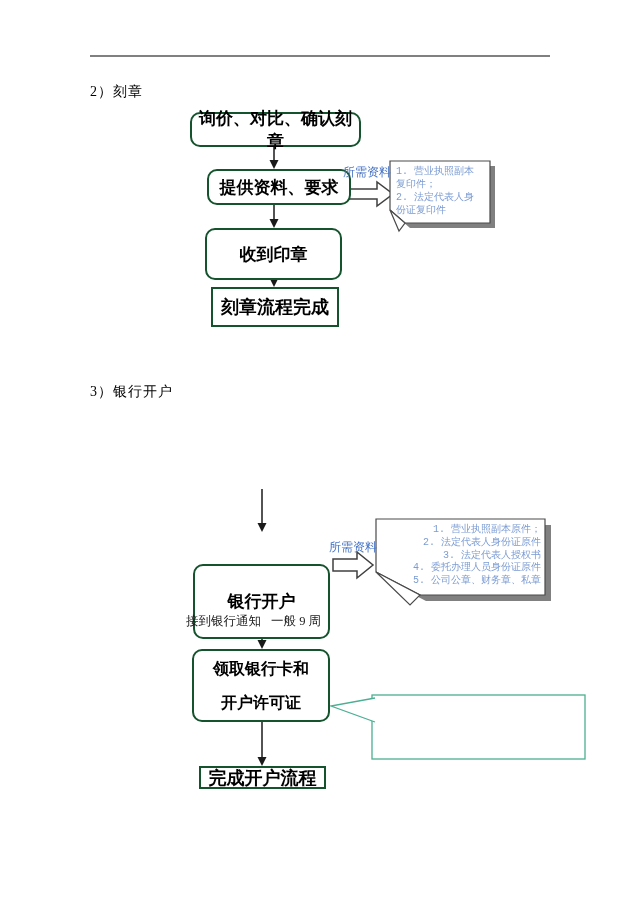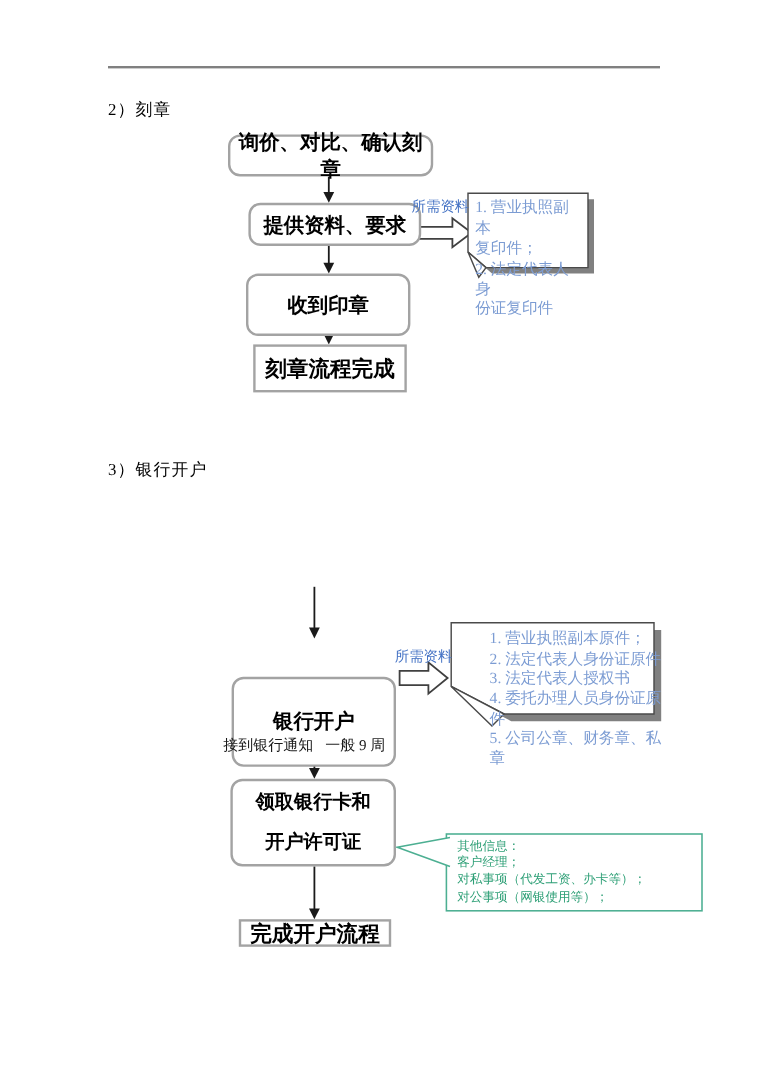--- a/index.html
+++ b/index.html
@@ -4,41 +4,41 @@
 <style>
   html,body{margin:0;padding:0;background:#fff;}
   .page{position:relative;width:640px;height:906px;background:#ffffff;overflow:hidden;
         font-family:"Liberation Serif",serif;}
   .svg-layer{position:absolute;left:0;top:0;width:640px;height:906px;}
   .rule{position:absolute;left:90px;top:55px;width:460px;height:2px;background:#808080;}
   .heading{position:absolute;left:90px;font-size:14px;color:#000000;
            font-family:"Liberation Serif",serif;letter-spacing:1px;}
   .h-seal{top:83px;}
   .h-bank{top:383px;}
-  .box{position:absolute;background:#fff;border:2px solid #a3a3a3;box-sizing:border-box;
+  .box{position:absolute;background:#fff;border:2px solid #14532d;box-sizing:border-box;
        display:flex;align-items:center;justify-content:center;text-align:center;
        font-family:"Liberation Sans",sans-serif;font-weight:bold;color:#000;
        white-space:pre-line;}
   .rounded{border-radius:10px;}
   .b-inquiry{left:190px;top:112px;width:171px;height:35px;font-size:17px;}
   .b-provide{left:207px;top:169px;width:144px;height:36px;font-size:17px;}
   .b-receive{left:205px;top:228px;width:137px;height:52px;font-size:17px;}
   .b-seal-done{left:211px;top:287px;width:128px;height:40px;font-size:18px;}
   .b-consult{left:193px;top:416px;width:137px;height:73px;font-size:16px;line-height:2.1;}
   .b-open{left:193px;top:532px;width:137px;height:75px;font-size:17px;margin-top:32px;}
   .b-collect{left:192px;top:649px;width:138px;height:73px;font-size:16px;line-height:2.1;}
   .b-bank-done{left:199px;top:766px;width:127px;height:23px;font-size:18px;line-height:1;}
   .arrow-label{position:absolute;font-size:12px;color:#4472C4;
                font-family:"Liberation Serif",serif;}
   .al-1{left:343px;top:164px;}
   .al-2{left:329px;top:539px;}
-  .note-text{position:absolute;font-size:13px;color:#7C9CD3;line-height:1.3;
-             font-family:Liberation Serif, serif;white-space:pre-line;}
+  .note-text{position:absolute;font-size:10px;color:#7C9CD3;line-height:1.3;
+             font-family:Liberation Mono, monospace;white-space:pre-line;}
   .nt-1{left:396px;top:165px;width:90px;}
-  .nt-2{left:408px;top:524px;width:155px;line-height:1.28;}
+  .nt-2{left:386px;top:524px;width:155px;line-height:1.28;text-align:right;}
   .transition-label{position:absolute;font-size:12.5px;color:#1a1a1a;
                     font-family:"Liberation Serif",serif;}
   .tl-notify{left:186px;top:613px;}
   .tl-duration{left:271px;top:613px;}
   .callout-text{position:absolute;left:381px;top:699px;width:200px;font-size:10.5px;
                 color:#2FA077;line-height:1.35;font-family:"Liberation Serif",serif;
                 white-space:pre-line;}
 </style>
 </head>
 <body>
@@ -128,20 +128,16 @@
 4. 委托办理人员身份证原件
 5. 公司公章、财务章、私章</div>
 
   <div class="transition-label tl-notify">接到银行通知</div>
 
   <div class="transition-label tl-duration">一般 9 周</div>
 
   <div class="box rounded b-collect">领取银行卡和
 开户许可证</div>
 
-  <div class="callout-text">其他信息：
-客户经理；
-对私事项（代发工资、办卡等）；
-对公事项（网银使用等）；</div>
 
   <div class="box b-bank-done">完成开户流程</div>
 
 </div>
 
 </body></html>

